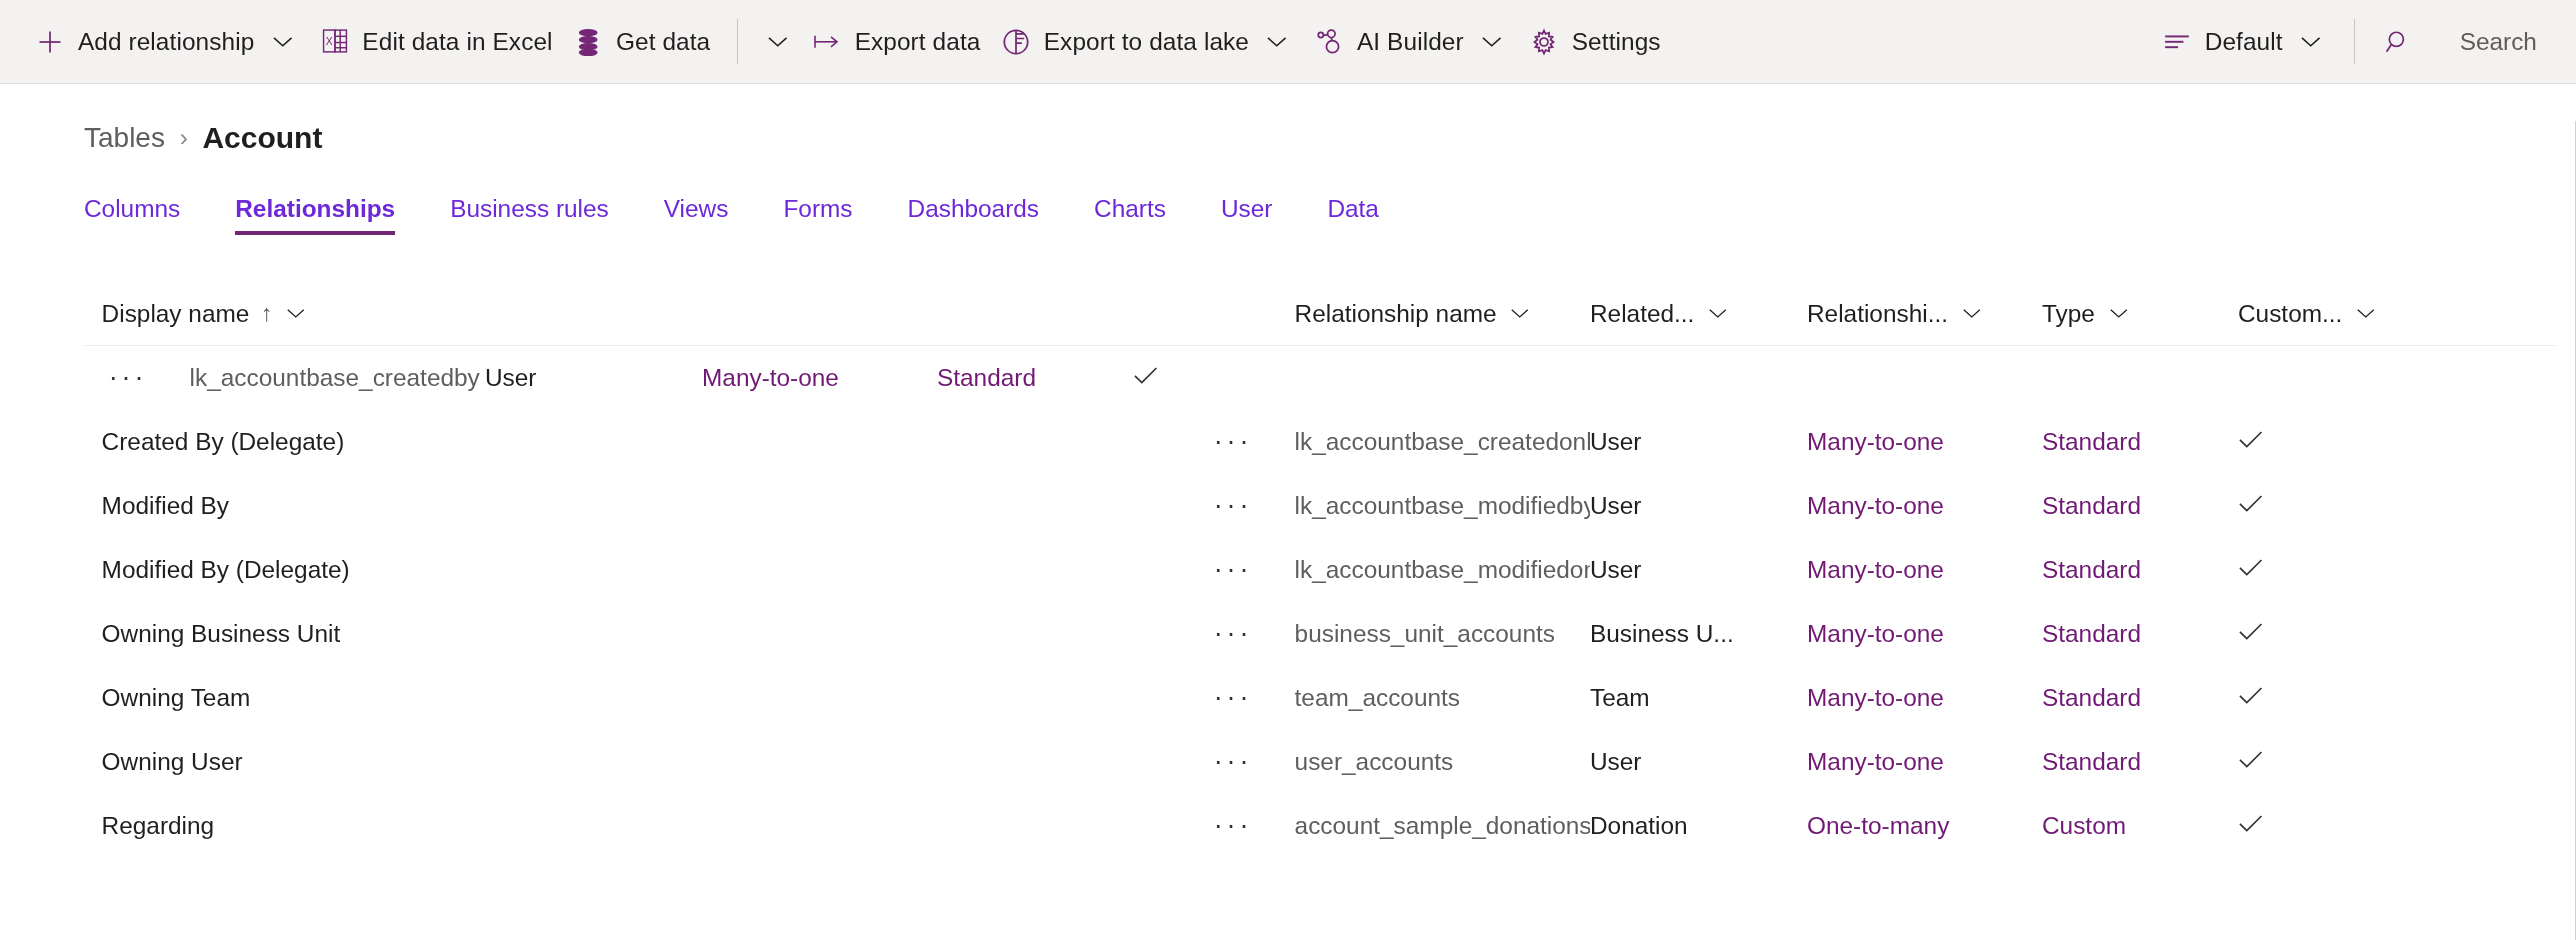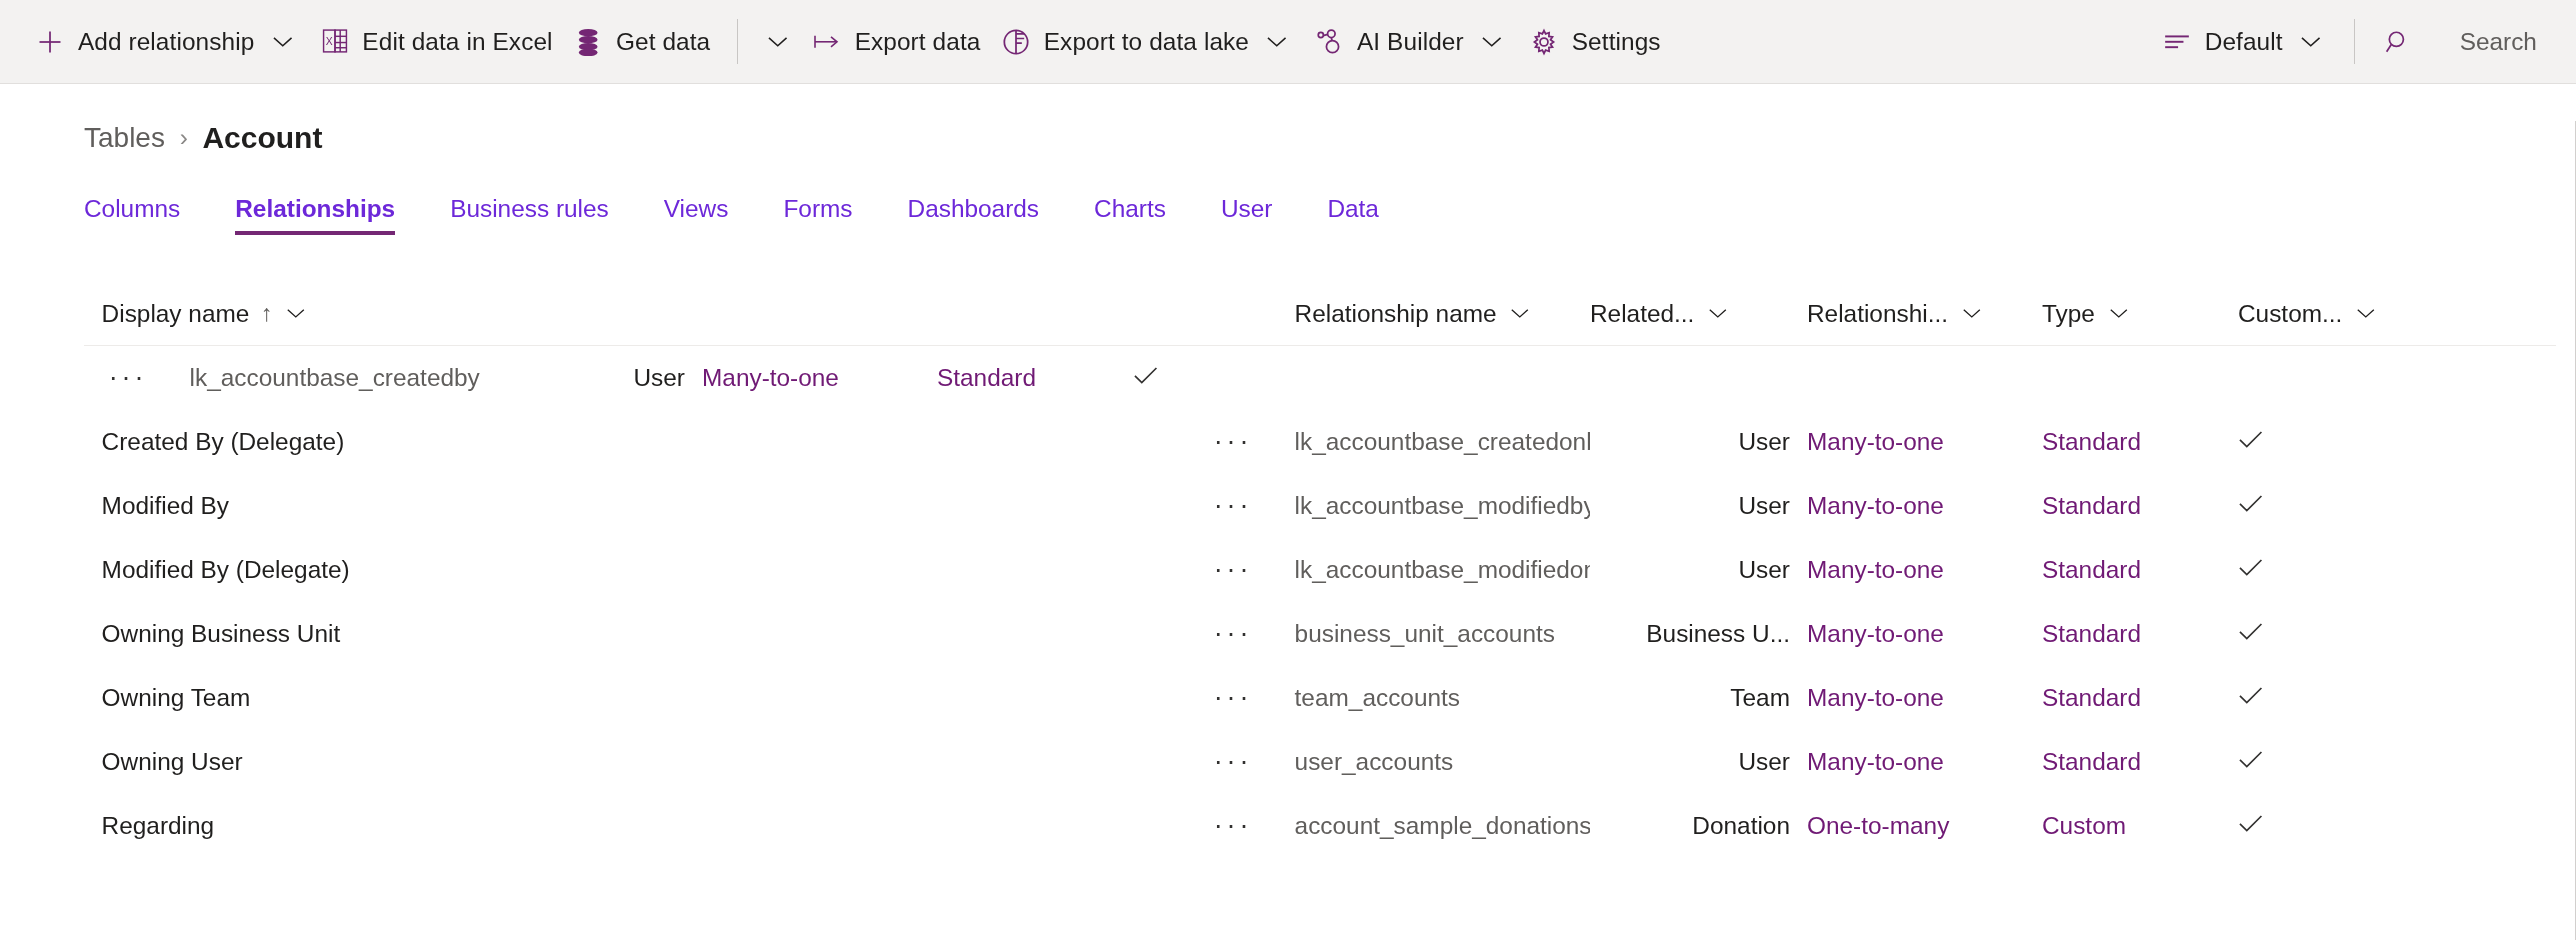--- a/index.html
+++ b/index.html
@@ -133,21 +133,21 @@
   .head-cell .hchev {
     margin-left: 13.7px; display: inline-flex; color: #201f1e;
   }
   .head-sep {
     height: 1px; background: #edebe9; margin: 3.9px 0 0 0;
   }
 
   .c-display  { width: 1105px; padding-left: 17.6px; }
   .c-ellipsis { width: 88px; display: flex; align-items: center; justify-content: center; }
   .c-relname  { width: 313px; padding-left: 17.6px; }
-  .c-related  { width: 200px; text-align: right; }
+  .c-related  { width: 200px; }
   .c-reltype  { width: 235px; margin-left: 17px; }
   .c-type     { width: 196px; }
   .c-custom   { width: 176px; }
 
   .cell {
     font-size: 24.4px;
     color: #201f1e;
     white-space: nowrap;
     overflow: hidden;
   }

